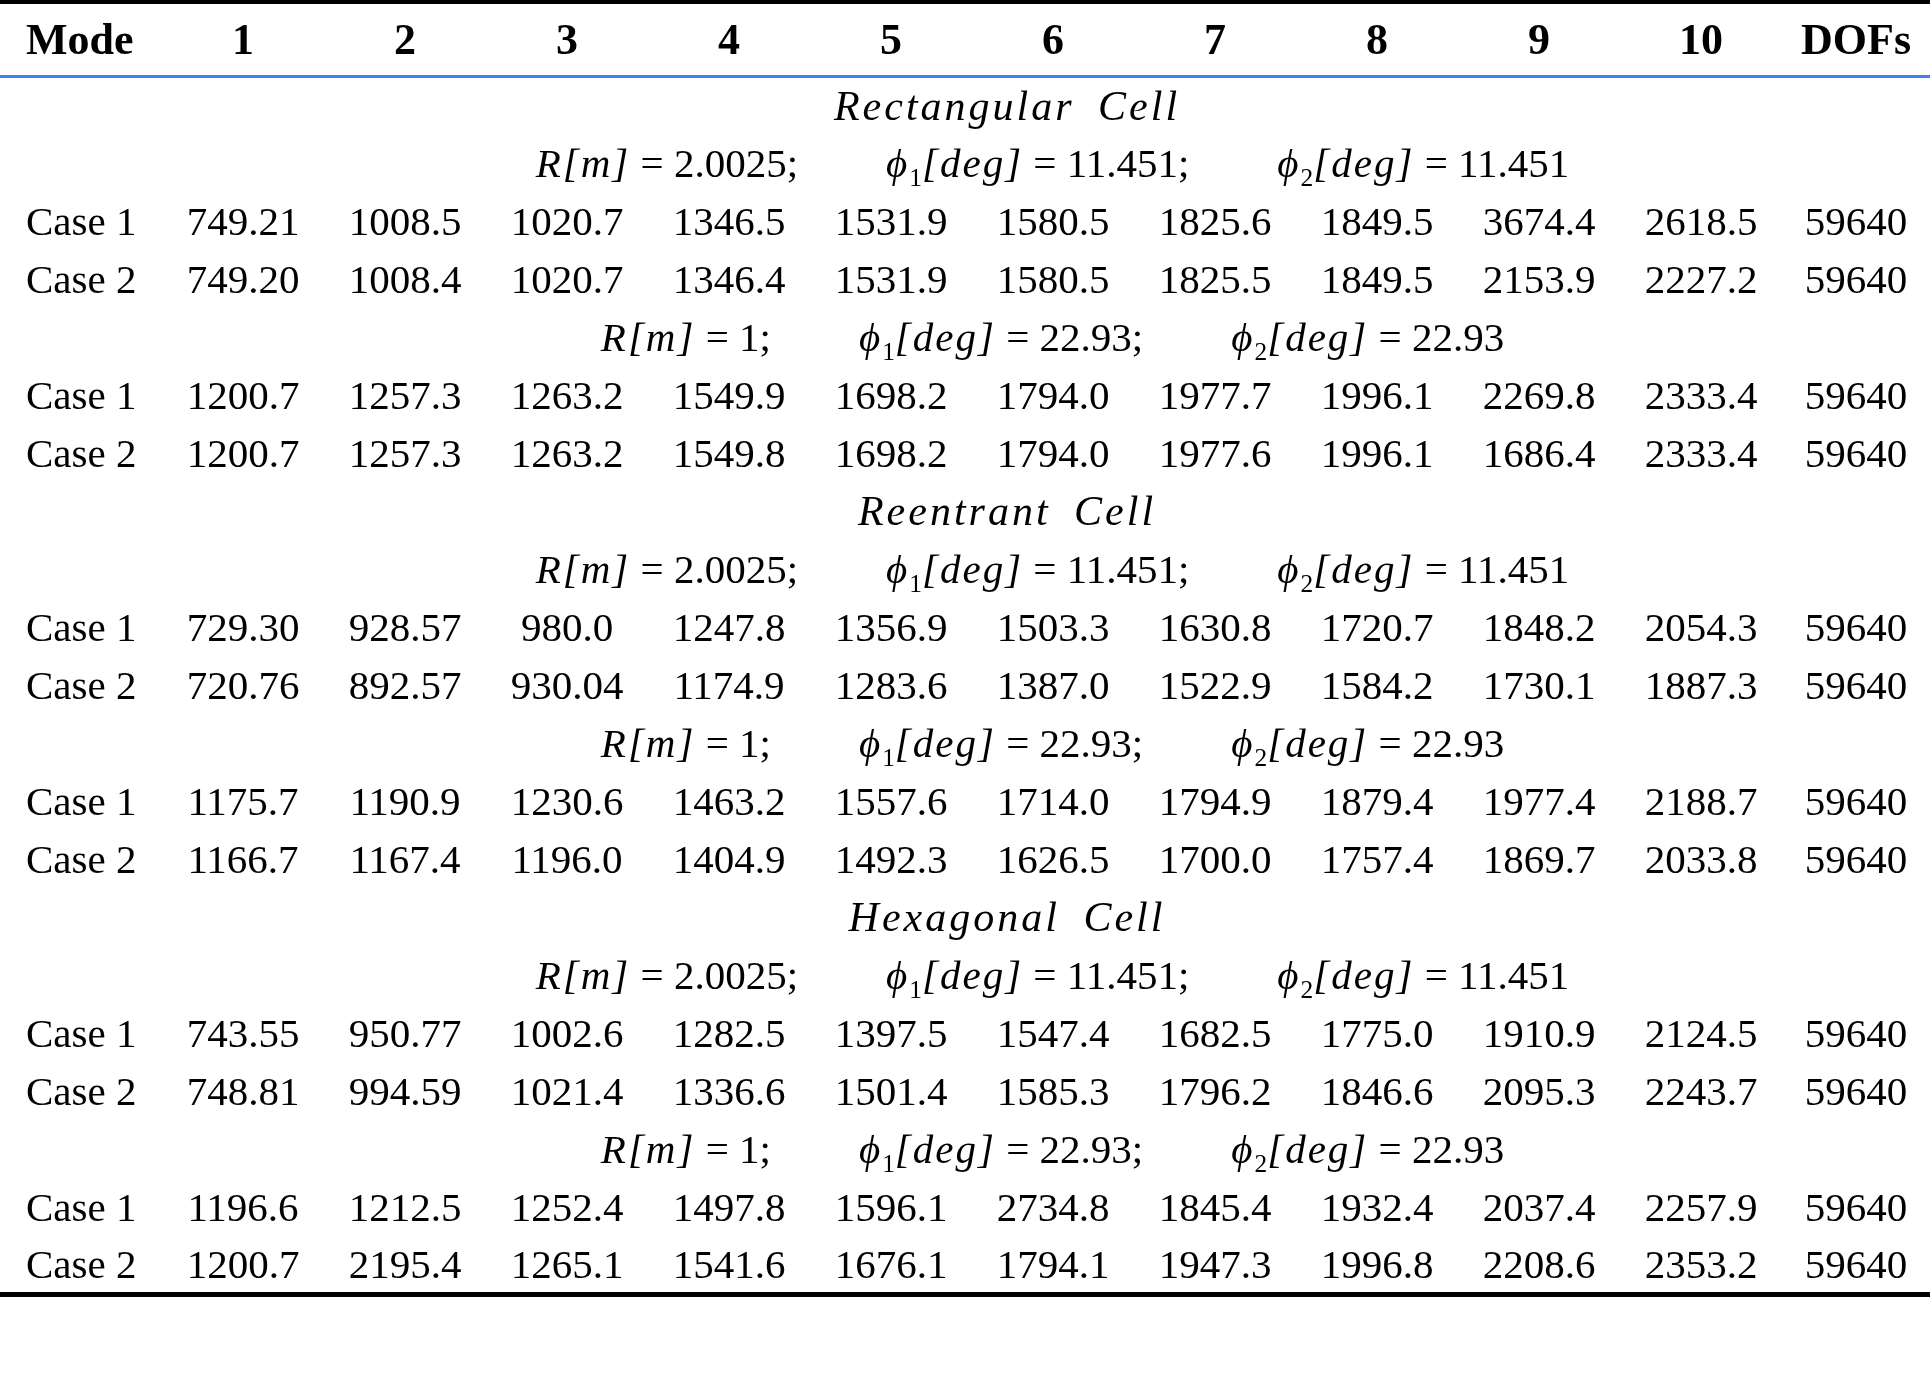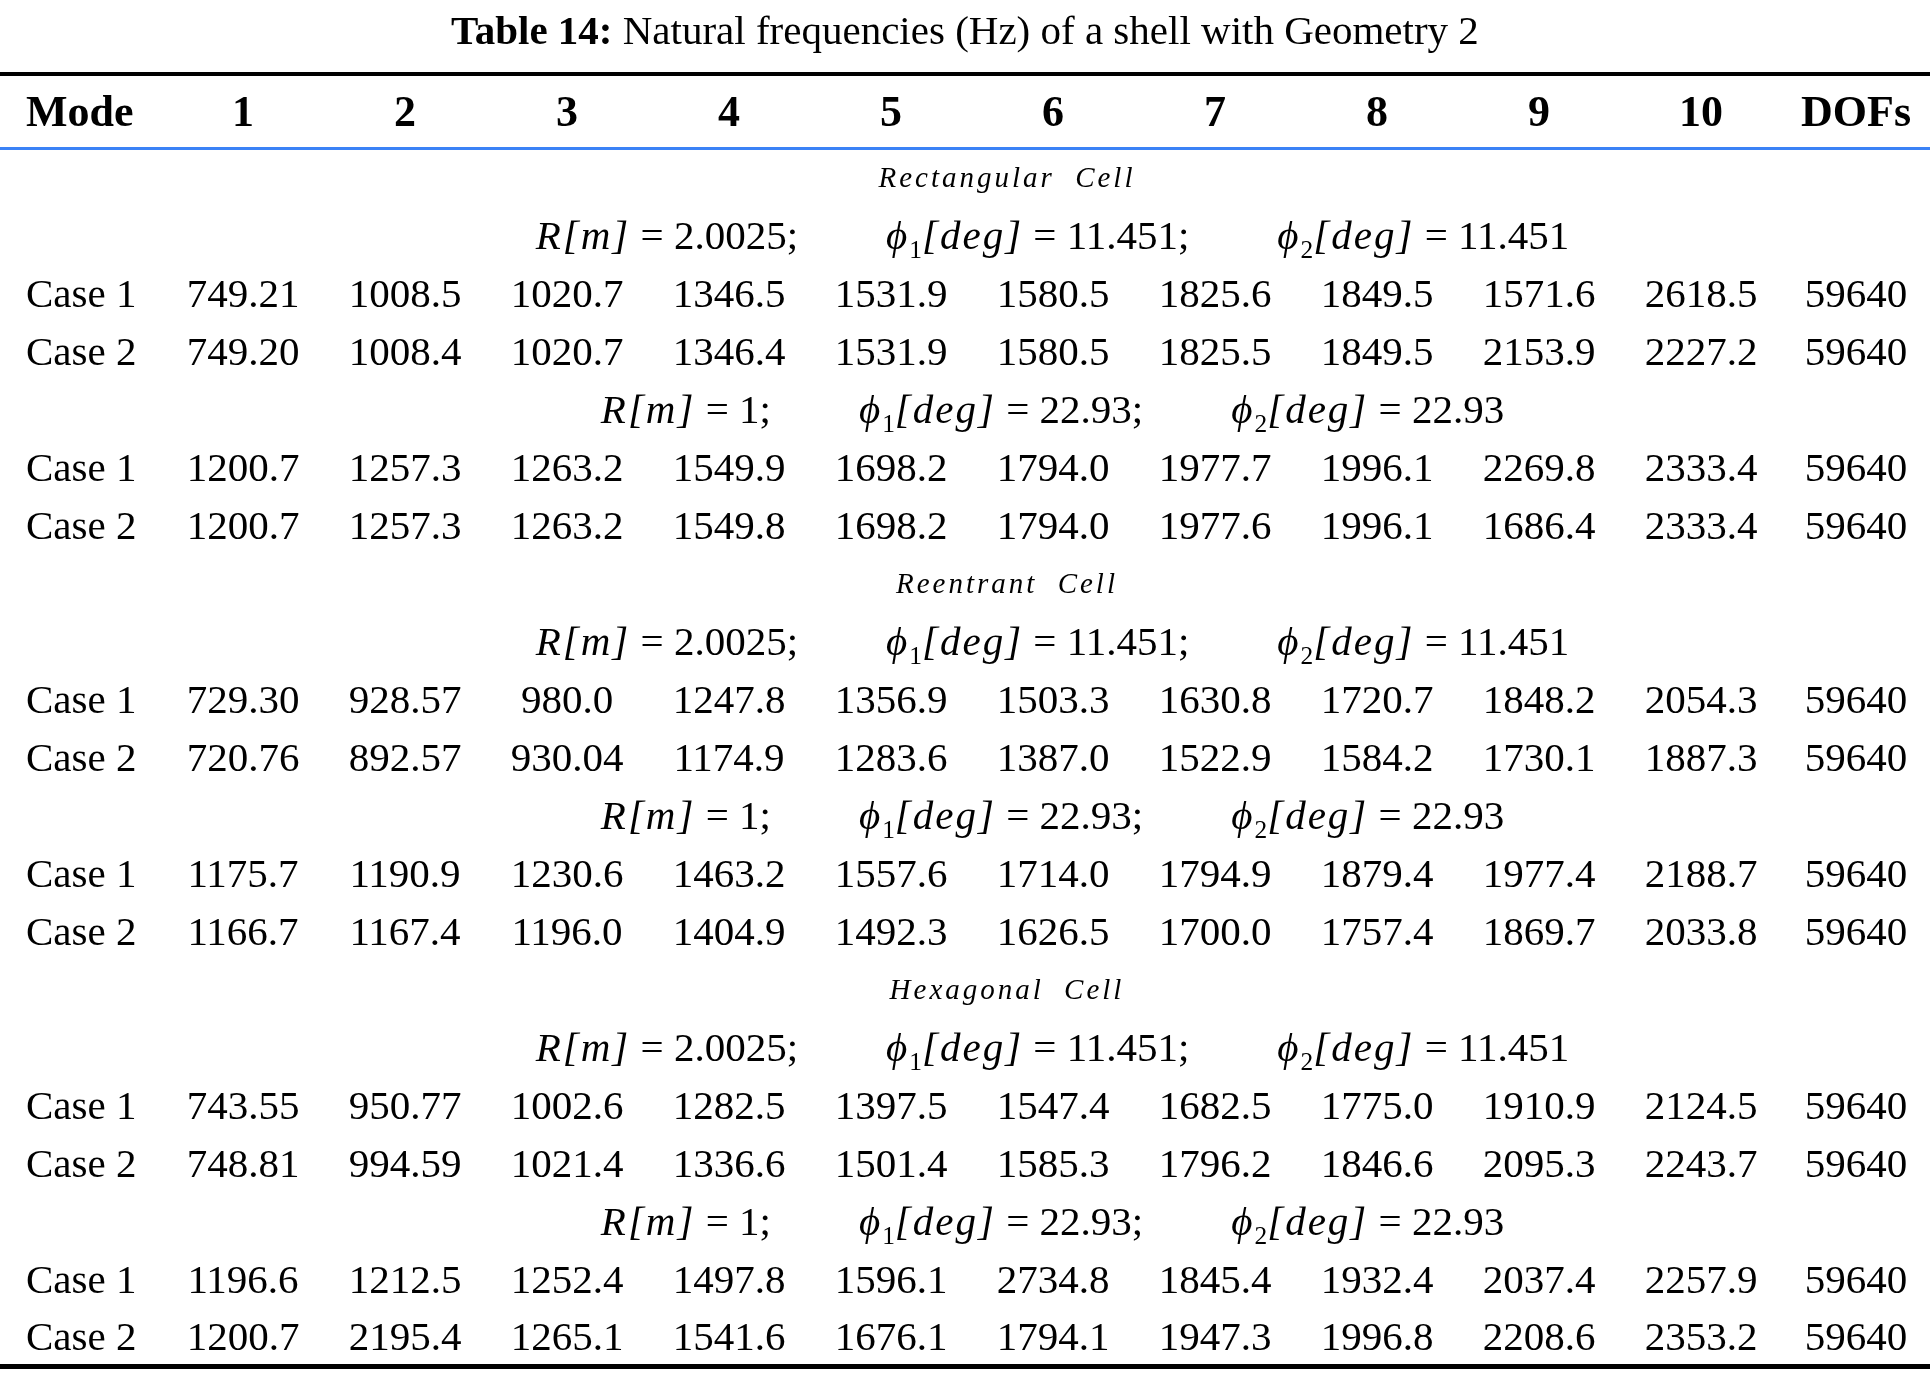--- a/index.html
+++ b/index.html
@@ -48,38 +48,35 @@
   td {
     font-size: 41px;
     text-align: center;
     vertical-align: middle;
     padding: 0;
     white-space: nowrap;
   }
   td.case-label { text-align: left; padding-left: 26px; margin-left: 41px; }
   tr.section-row td {
     font-style: italic;
-    font-size: 29px;
+    font-size: 42px;
     letter-spacing: 3px;
     word-spacing: 10px;
     padding-left: 84px; 
   }
   tr.param-row td { padding-left: 175px; }
   .pseg { display: inline-block; margin: 0 44px; white-space: nowrap; }
   .pseg i { font-style: italic; letter-spacing: 2px; }
   .pseg sub { font-size: 0.62em; line-height: 0; }
   .pseg .pval { font-style: normal; letter-spacing: 0; text-align: center; }
 </style>
 </head>
 <body>
 
 <div class="page">
-  <div class="caption">
-    <span class="cap-label">Table 14:</span><span> Natural frequencies (Hz) of a shell with Geometry 2</span>
-  </div>
   <table class="freq-table">
     <colgroup>
       <col class="mode-col">
       <col class="num-col">
         <col class="num-col">
         <col class="num-col">
         <col class="num-col">
         <col class="num-col">
       <col class="num-col">
         <col class="num-col">
@@ -114,21 +111,21 @@
         <tr>
           <td class="case-label">Case 1</td>
           <td>749.21</td>
           <td>1008.5</td>
           <td>1020.7</td>
           <td>1346.5</td>
           <td>1531.9</td>
           <td>1580.5</td>
           <td>1825.6</td>
           <td>1849.5</td>
-          <td>1571.6</td>
+          <td>3674.4</td>
           <td>2618.5</td>
           <td>59640</td>
         </tr>
         <tr>
           <td class="case-label">Case 2</td>
           <td>749.20</td>
           <td>1008.4</td>
           <td>1020.7</td>
           <td>1346.4</td>
           <td>1531.9</td>

